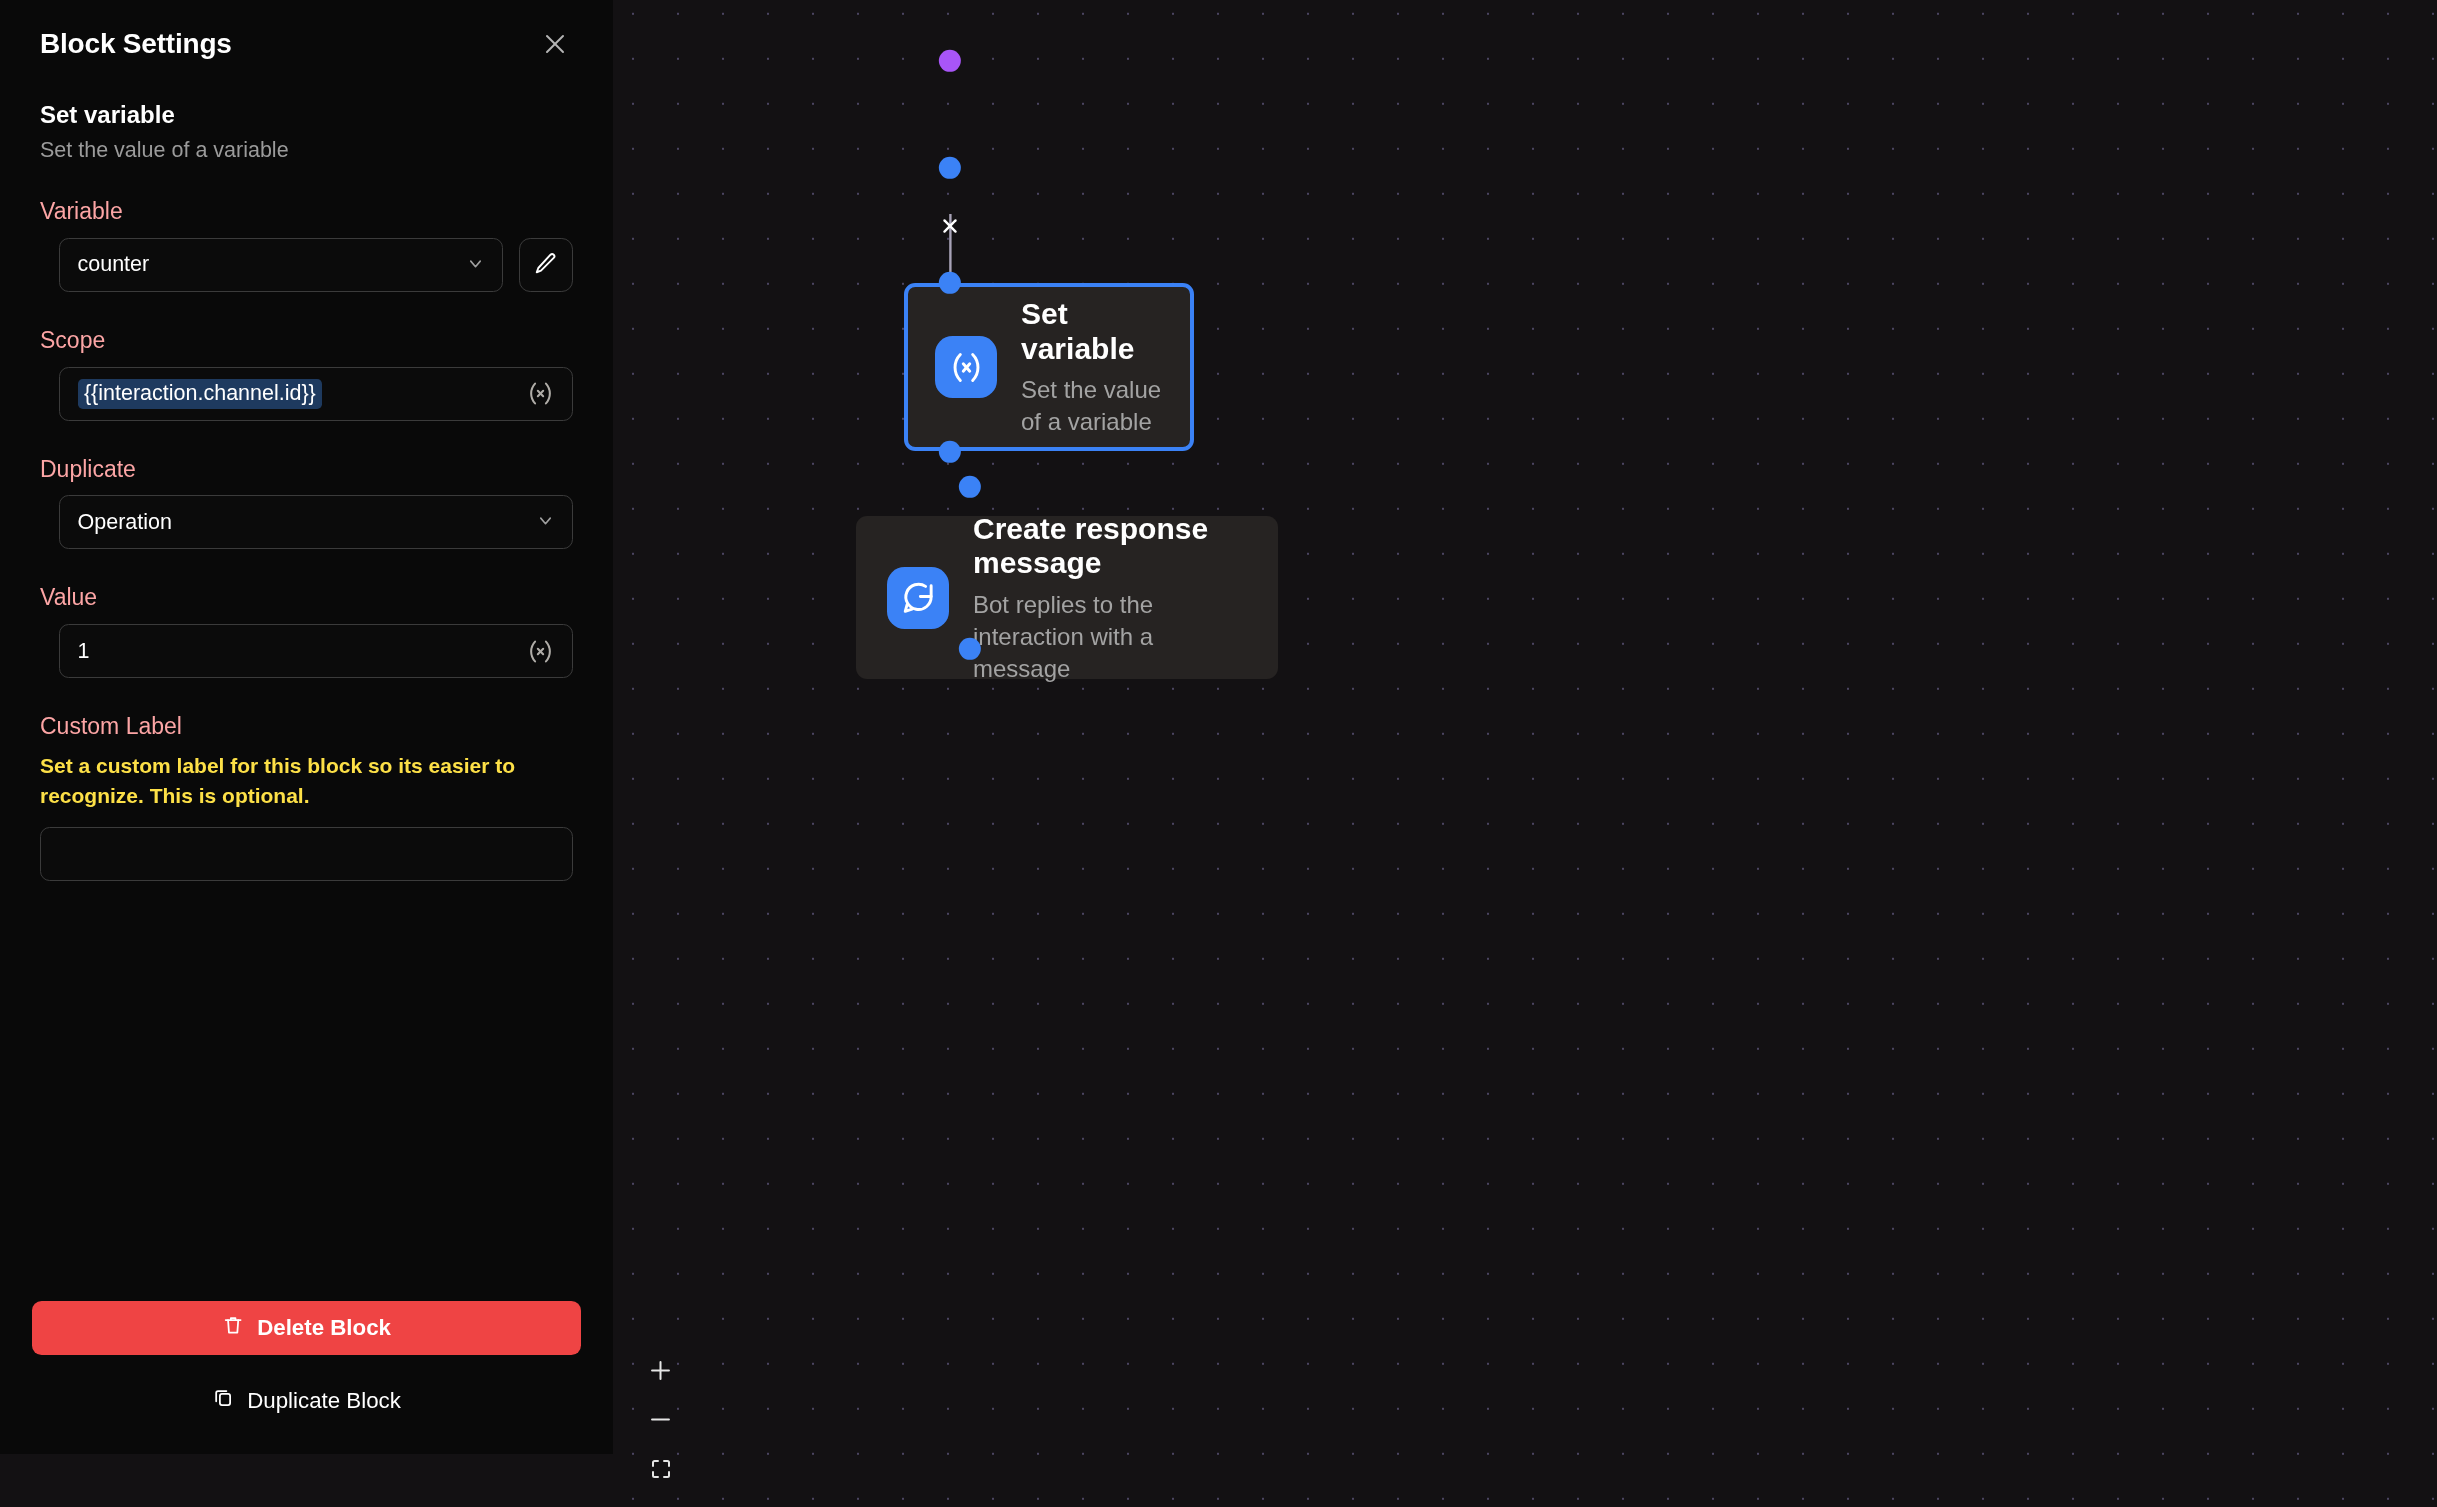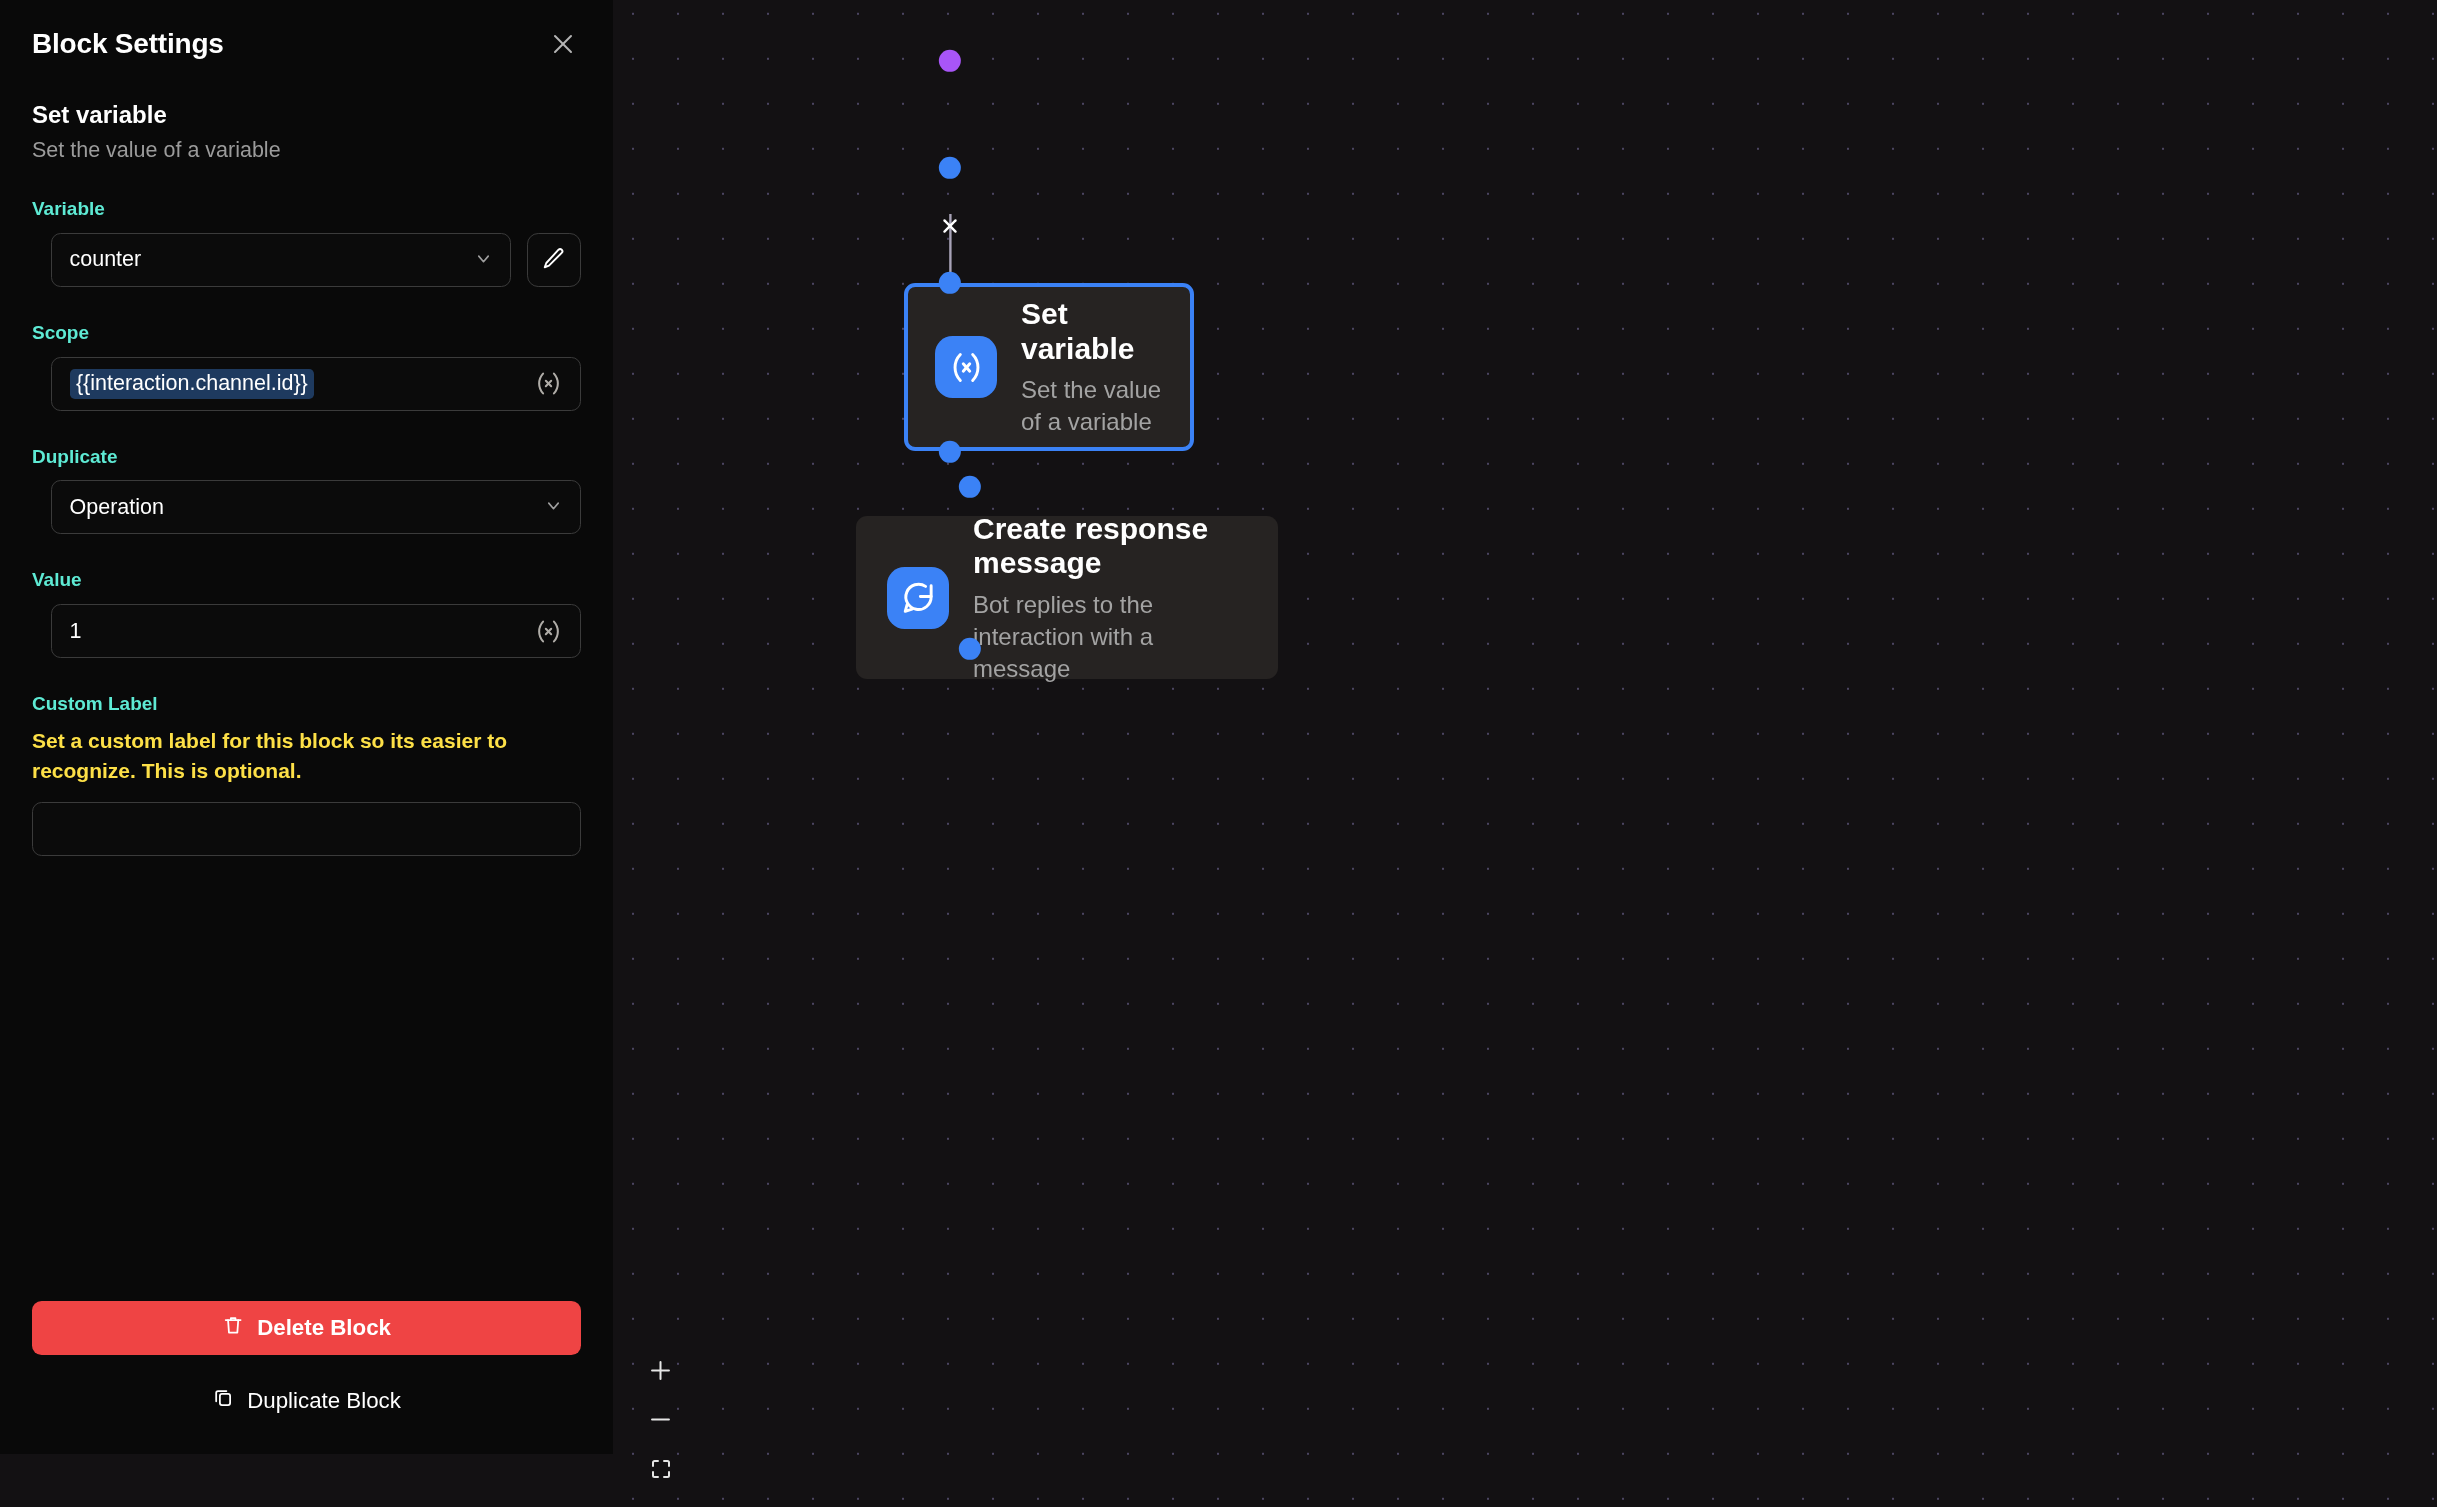--- a/index.html
+++ b/index.html
@@ -10,21 +10,21 @@
     overflow: hidden;
   }
   #app { position: relative; width: 2438px; height: 1508px; display: flex; }
 
   
   #sidebar {
     position: relative;
     width: 613px; height: 1454px;
     background: #090909;
     flex: none;
-    padding: 0 32px;
+    padding: 0 40px;
   }
   .panel-header {
     display: flex; align-items: center; justify-content: space-between;
     padding-top: 25.5px;
   }
   .panel-title {
     font-size: 28px; font-weight: bold; color: #ffffff; letter-spacing: -0.2px;
   }
   .close-btn {
     width: 37px; height: 37px;
@@ -36,21 +36,21 @@
   .block-name {
     margin-top: 38px;
     font-size: 24px; font-weight: bold; color: #ffffff;
   }
   .block-desc {
     margin-top: 9.6px;
     font-size: 21.5px; color: #9b9b9b;
   }
 
   .field-label {
-    font-size: 19px; color: #5eead4; font-weight: 700;
+    font-size: 23px; color: #fca5a5; font-weight: 400;
   }
   .mt-group { margin-top: 35px; }
 
   .control-row { display: flex; align-items: stretch; gap: 16px; margin-top: 12.8px; }
 
   .select-box, .text-box {
     position: relative;
     flex: 1;
     height: 54px;
     background: #0b0b0b;

